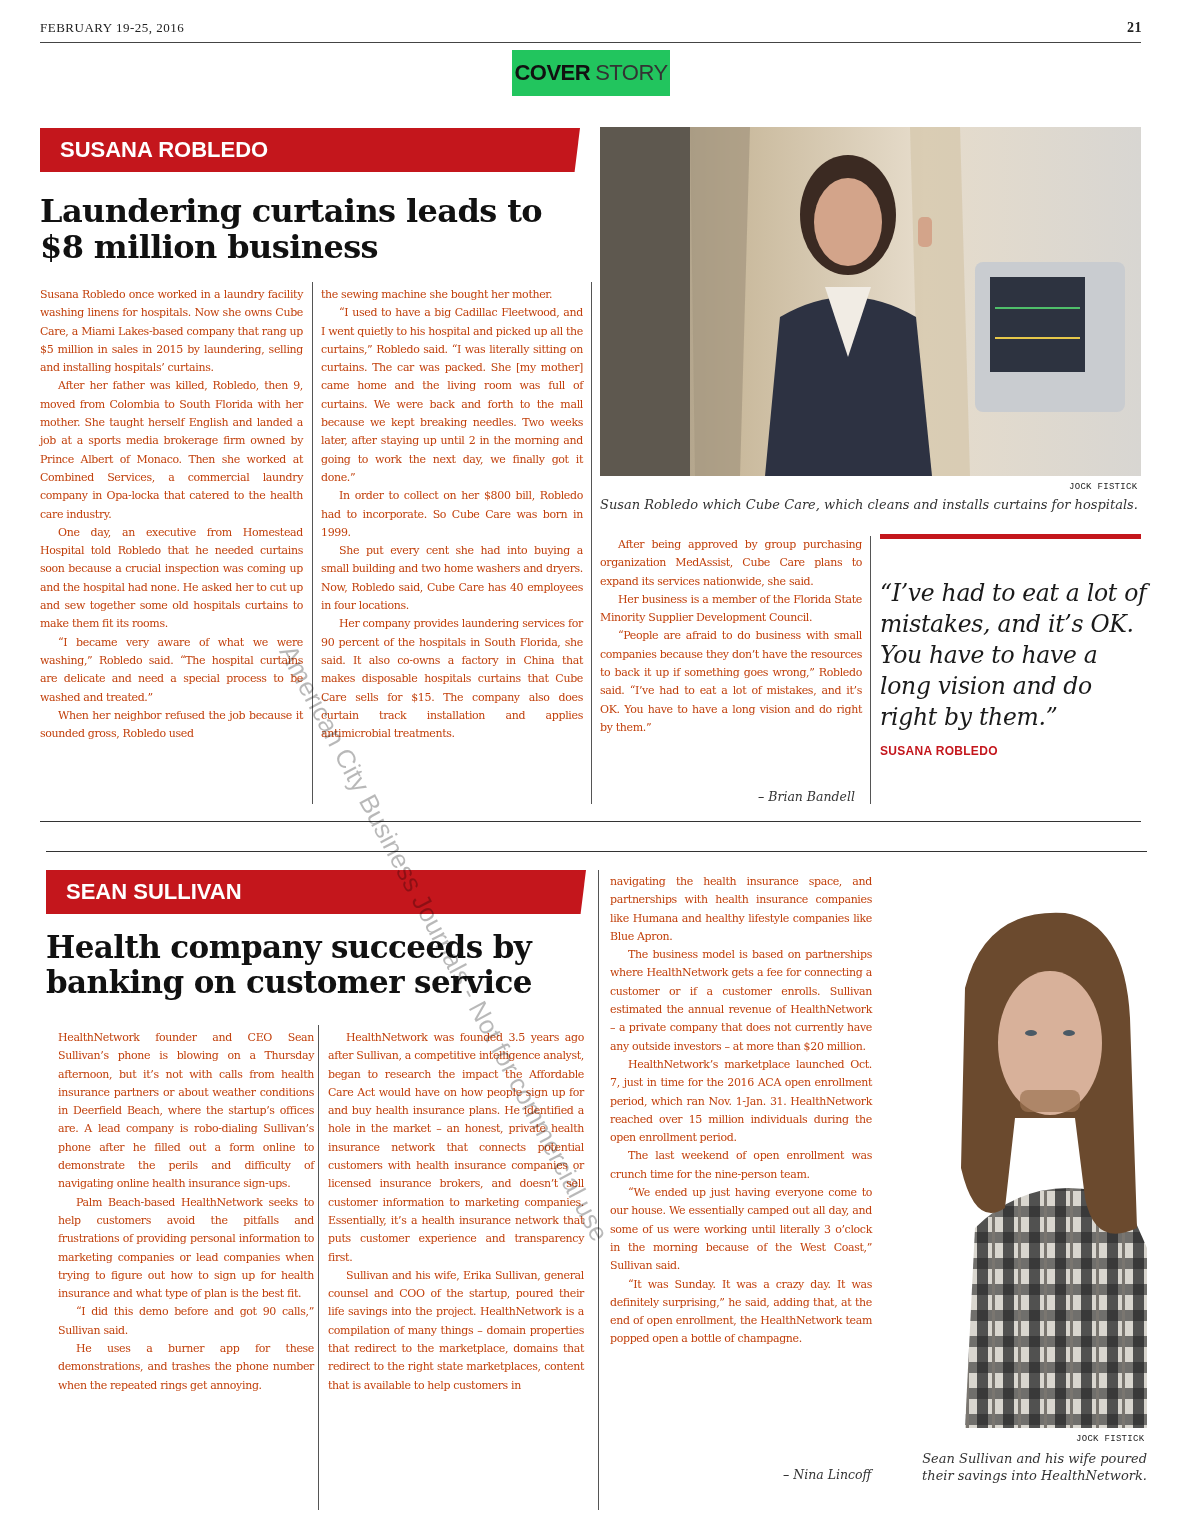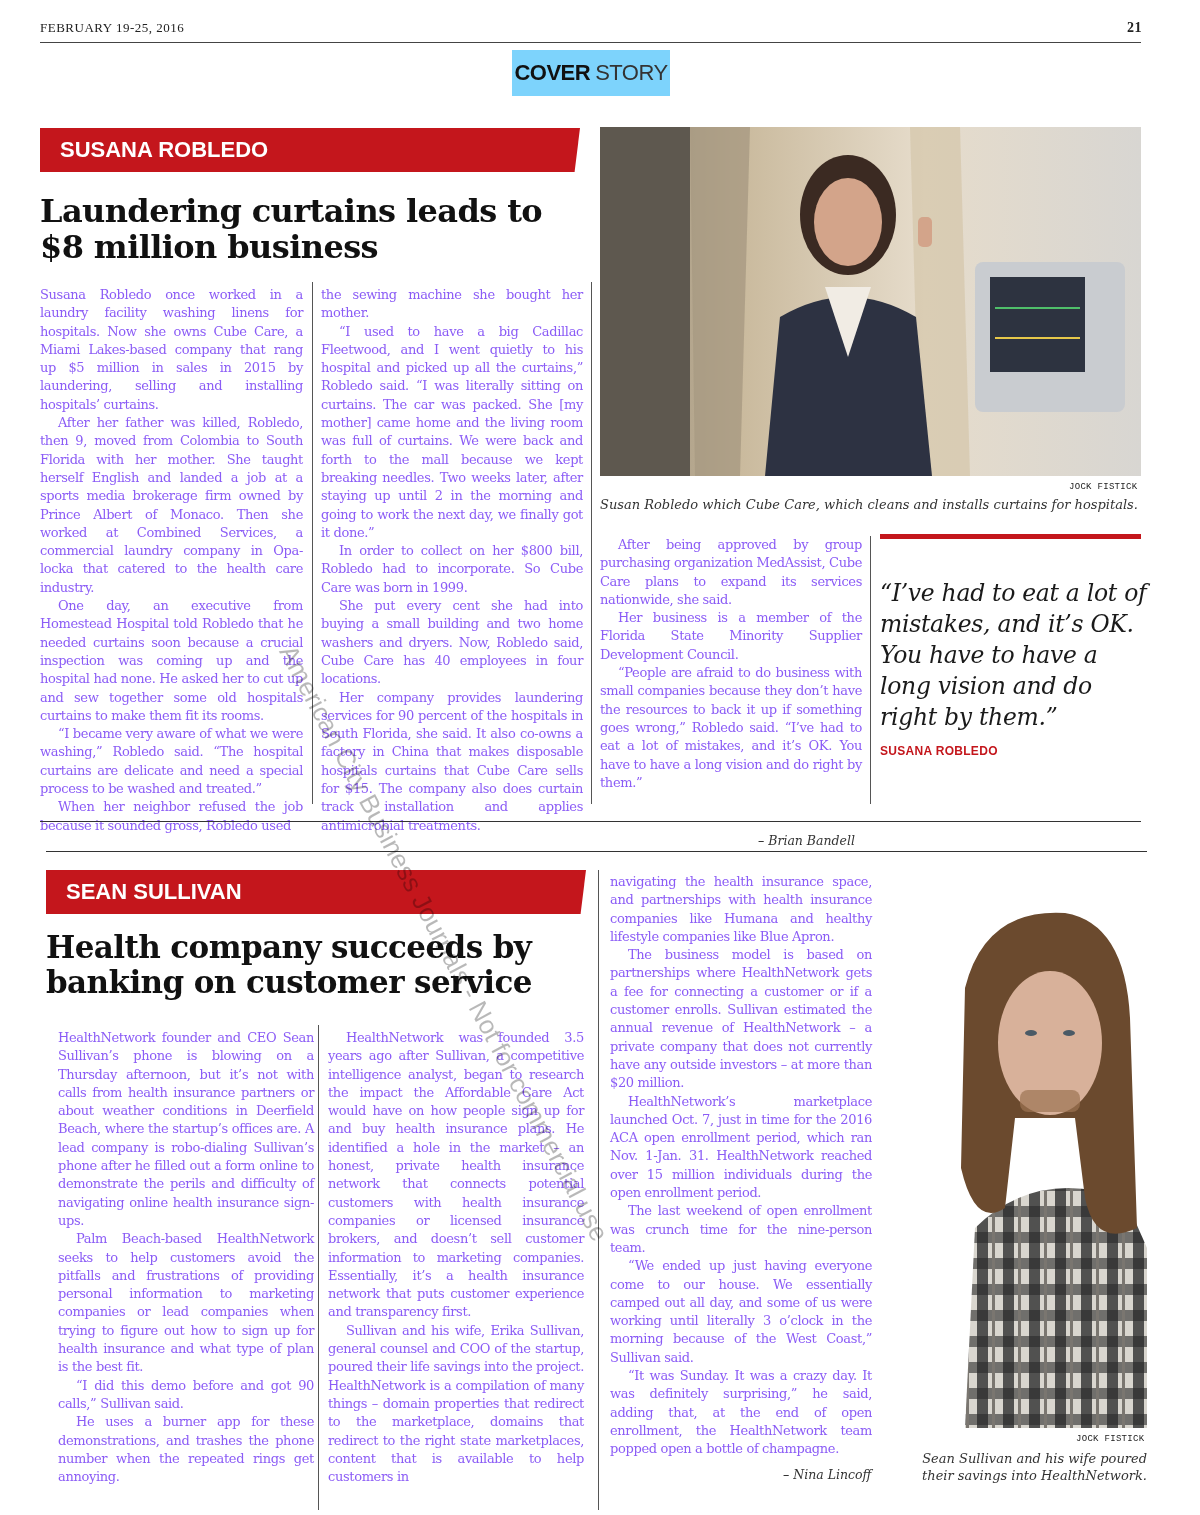--- a/index.html
+++ b/index.html
@@ -4,36 +4,36 @@
 <style>
   * { box-sizing: border-box; margin: 0; padding: 0; }
   html, body { width: 1200px; height: 1515px; background: #ffffff; overflow: hidden; }
   body { position: relative; font-family: "DejaVu Serif", serif; color: #1a1a1a; }
 
   .folio { position: absolute; top: 20px; font-family: Liberation Serif, serif; font-size: 13px; letter-spacing: 0.5px; color: #222; }
   .folio.left { left: 40px; }
   .folio.right { right: 58px; font-weight: bold; font-size: 14px; }
   .top-rule { position: absolute; top: 42px; left: 40px; width: 1101px; height: 1px; background: #444; }
 
-  .cover-tag { position: absolute; top: 50px; left: 512px; width: 158px; height: 46px; background: #7dd3fc;
+  .cover-tag { position: absolute; top: 50px; left: 512px; width: 158px; height: 46px; background: #22c55e;
     display: flex; align-items: center; justify-content: center; gap: 5px; font-family: "Liberation Sans", sans-serif; font-size: 22px; }
   .cover-tag .b { font-weight: bold; color: #111; letter-spacing: -0.5px; }
   .cover-tag .r { color: #333; letter-spacing: -0.5px; }
 
   .name-banner { position: absolute; height: 44px; background: #c4161c; color: #fff;
     font-family: "Liberation Sans", sans-serif; font-weight: bold; font-size: 22px; padding-left: 20px;
     display: flex; align-items: center; letter-spacing: 0; clip-path: polygon(0 0, 100% 0, 99% 100%, 0 100%); }
   .name-banner.b1 { top: 128px; left: 40px; width: 540px; }
   .name-banner.b2 { top: 870px; left: 46px; width: 540px; }
 
   .headline { position: absolute; font-family: "DejaVu Serif", serif; font-weight: bold; color: #111; line-height: 1.12; letter-spacing: -0.6px; }
   .headline.h1 { top: 194px; left: 40px; width: 540px; font-size: 32px; }
   .headline.h2 { top: 930px; left: 46px; width: 540px; font-size: 31px; }
 
-  .col { position: absolute; font-family: "DejaVu Serif", serif; font-size: 13px; line-height: 18.3px; text-align: justify; color: #8b5cf6; letter-spacing: -0.35px; }
+  .col { position: absolute; font-family: "DejaVu Serif", serif; font-size: 11px; line-height: 18.3px; text-align: justify; color: #c2410c; letter-spacing: -0.35px; }
   .col p { text-indent: 18px; }
   .col p.first { text-indent: 0; }
   .vrule { position: absolute; width: 1px; background: #555; }
 
   .photo { position: absolute; overflow: hidden; }
   .credit { position: absolute; font-family: Liberation Mono, monospace; font-size: 9px; letter-spacing: 0.3px; color: #222; }
   .caption { position: absolute; font-family: "DejaVu Serif", serif; font-style: italic; font-size: 13px; color: #333; line-height: 17px; }
 
   .byline { position: absolute; font-family: "DejaVu Serif", serif; font-style: italic; font-size: 12.5px; color: #333; }
 
@@ -104,21 +104,21 @@
   </svg>
 </div>
 <div class="credit" style="top:482px; left:1069px;">JOCK FISTICK</div>
 <div class="caption" style="top:496px; left:600px; width:545px;">Susan Robledo which Cube Care, which cleans and installs curtains for hospitals.</div>
 
 <div class="col" style="top:536px; left:600px; width:262px;">
   <p>After being approved by group purchasing organization MedAssist, Cube Care plans to expand its services nationwide, she said.</p>
   <p>Her business is a member of the Florida State Minority Supplier Development Council.</p>
   <p>“People are afraid to do business with small companies because they don’t have the resources to back it up if something goes wrong,” Robledo said. “I’ve had to eat a lot of mistakes, and it’s OK. You have to have a long vision and do right by them.”</p>
 </div>
-<div class="byline" style="top:789px; left:758px;margin-top:44px;">– Brian Bandell</div>
+<div class="byline" style="top:789px; left:758px;">– Brian Bandell</div>
 <div class="vrule" style="top:536px; left:870px; height:268px;"></div>
 
 <div class="pull-rule"></div>
 <div class="pull-quote">“I’ve had to eat a lot of mistakes, and it’s OK. You have to have a long vision and do right by them.”</div>
 <div class="pull-attrib">SUSANA ROBLEDO</div>
 
 <div class="sep-rule"></div>
 <div class="sep-rule2"></div>
 
 <div class="name-banner b2">SEAN SULLIVAN</div>

